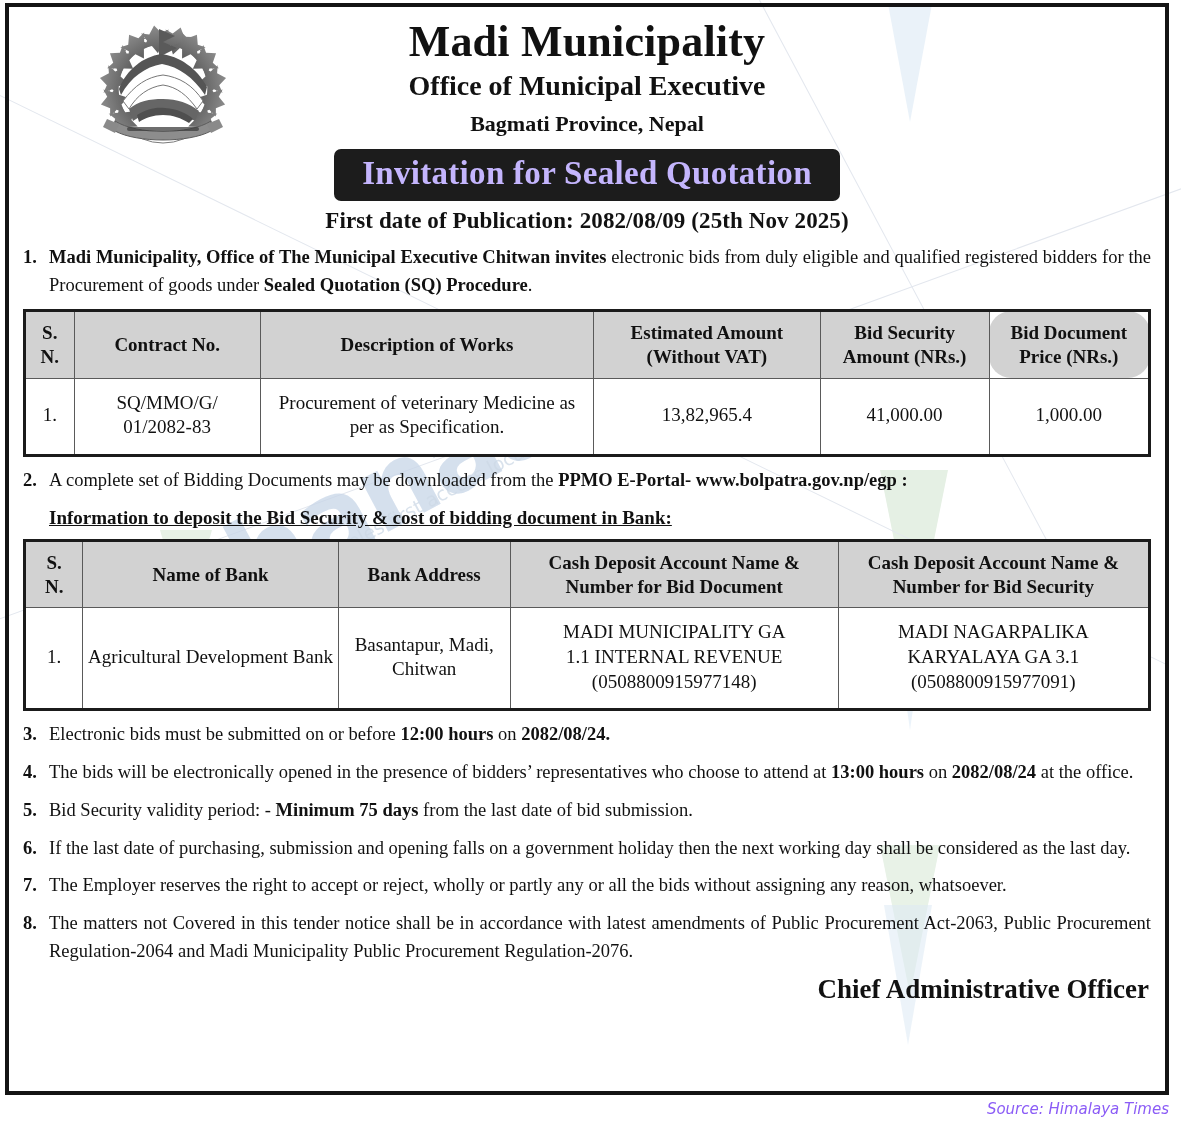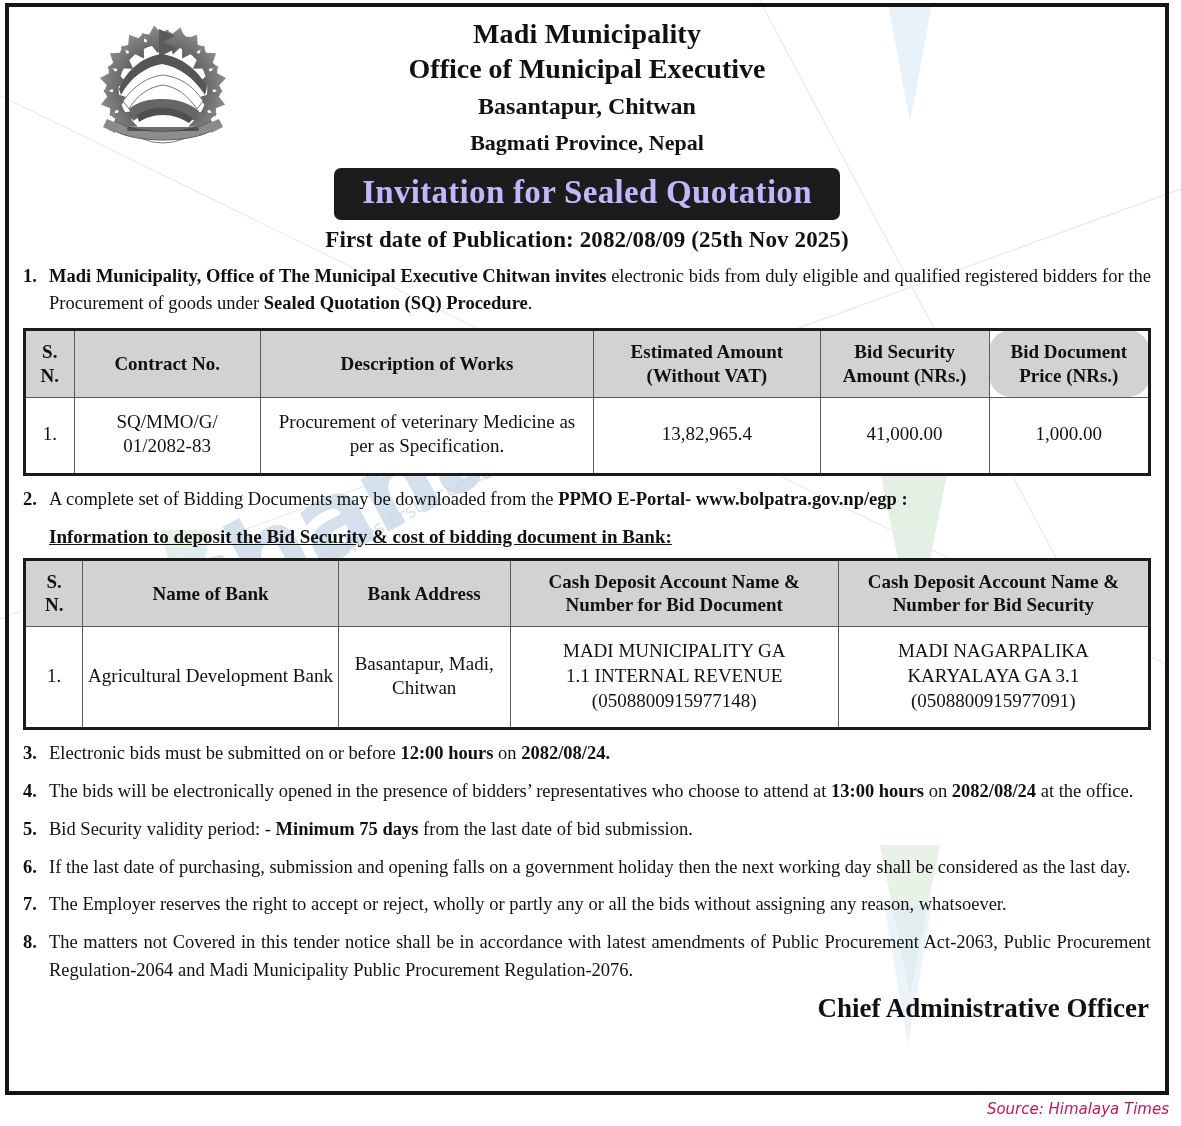--- a/index.html
+++ b/index.html
@@ -127,21 +127,21 @@
   .emblem {
     position: absolute;
     left: 70px;
     top: 8px;
     width: 140px;
     height: 128px;
   }
   .emblem svg { display: block; }
 
   .org-name {
-    font-size: 28px;
+    font-size: 44px;
     font-weight: bold;
     line-height: 1.05;
     letter-spacing: .2px;
   }
   .org-sub1 {
     font-size: 28px;
     font-weight: bold;
     line-height: 1.35;
     margin-top: 2px;
   }
@@ -258,21 +258,21 @@
     margin-top: 8px;
     padding-right: 2px;
   }
   .source {
     position: absolute;
     right: 12px;
     top: 1100px;
     font-family: "DejaVu Sans", sans-serif;
     font-size: 15px;
     font-style: italic;
-    color: #be185d;
+    color: #8b5cf6;
     z-index: 3;
   }
 </style>
 </head>
 <body>
 
 <div class="wm-layer">
   <div class="wm-arrow wm-arrow-blue"></div>
   <div class="wm-arrow wm-arrow-green"></div>
   <div class="wm-arrow wm-arrow-blue2"></div>
@@ -363,21 +363,20 @@
         <path d="M126 96 L114 101 L118 110 L130 104 Z" fill="#8a8a8a"></path>
 
         <g fill="#3e3e3e">
           <rect x="34" y="104" width="72" height="4" rx="2" opacity=".75"></rect>
         </g>
       </svg>
     </div>
 
     <div class="org-name">Madi Municipality</div>
     <div class="org-sub1">Office of Municipal Executive</div>
-    <div class="org-sub2">Basantapur, Chitwan</div>
     <div class="org-sub3">Bagmati Province, Nepal</div>
 
     <div class="title-bar-wrap">
       <span class="title-bar">Invitation for Sealed Quotation</span>
     </div>
 
     <div class="pubdate">First date of Publication: 2082/08/09 (25th Nov 2025)</div>
   </div>
 
   <div class="item">

